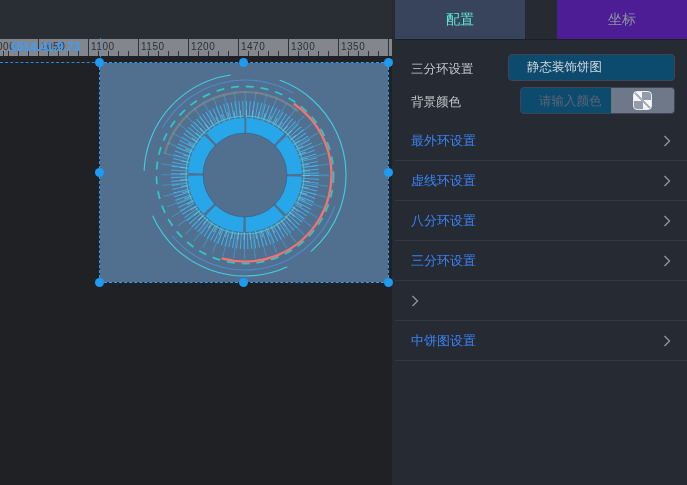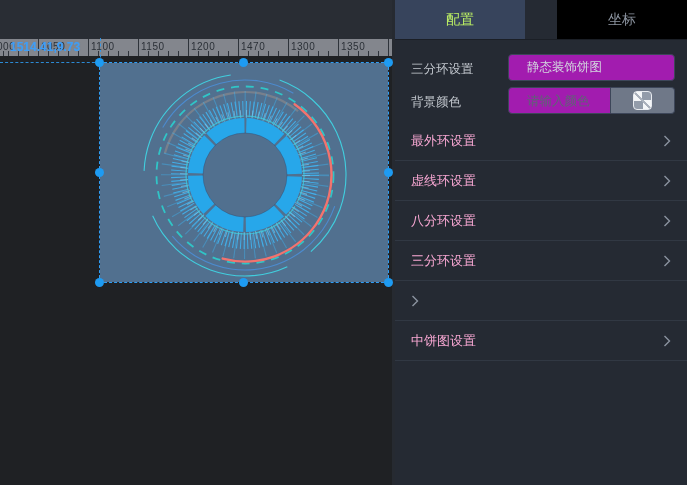--- a/index.html
+++ b/index.html
@@ -47,40 +47,40 @@
   .g-tick2{stroke:var(--c-tick);stroke-width:24;opacity:.45;}
   .g-tick3{stroke:#7fd0f5;stroke-width:8;opacity:.6;}
   .g-three{stroke:var(--c-cyan);stroke-width:1.2;opacity:.75;}
   .g-donut{stroke:var(--c-donut);stroke-width:15;}
   .g-hole{fill:rgba(25,33,52,.18);stroke:rgba(40,70,110,.35);stroke-width:1;}
 
   
   .panel{position:absolute;left:395px;top:0;width:292px;height:485px;background:#252a33;}
   .tabs{position:absolute;left:0;top:0;width:292px;height:40px;display:flex;border-bottom:1px solid #1b1f26;}
   .tab{flex:1;display:flex;align-items:center;justify-content:center;font-size:14px;cursor:pointer;}
-  .tab.active{background:#37445c;color:#bef264;}
-  .tab.inactive{background:#000000;color:#8d95a1;margin-left:32px;}
+  .tab.active{background:#37445c;color:#5eead4;}
+  .tab.inactive{background:#4c1d95;color:#8d95a1;margin-left:32px;}
 
   .field-label{position:absolute;left:16px;font-size:12.5px;color:#c2c7ce;}
-  .inp{position:absolute;left:113px;width:167px;height:27px;background:#a21caf;
+  .inp{position:absolute;left:113px;width:167px;height:27px;background:#0c4a6e;
     border:1px solid #3d4659;border-radius:4px;color:#d3d8df;font-size:12.5px;
     padding:0 8px 0 18px;outline:none;font-family:"Liberation Sans","DejaVu Sans",sans-serif;}
   .inp::placeholder{color:#5d6574;}
   .color-inp{width:103px;border-radius:4px 0 0 4px;}
   .color-btn{position:absolute;left:216px;width:64px;height:27px;background:#6f7888;
     border:1px solid #3d4659;border-left:none;border-radius:0 4px 4px 0;
     display:flex;align-items:center;justify-content:center;cursor:pointer;}
   .swatch{width:19px;height:19px;border:1px solid #e8ebf0;border-radius:4px;
     background-image:linear-gradient(45deg,transparent 46%,#aab1bc 46% 54%,transparent 54%),
       conic-gradient(#939caa 0 25%,#f4f6f8 0 50%,#939caa 0 75%,#f4f6f8 0);}
 
   .sections{position:absolute;left:0;top:121px;width:292px;}
   .section-row{height:40px;display:flex;align-items:center;justify-content:space-between;
     padding:0 16px;border-bottom:1px solid #313843;cursor:pointer;}
-  .section-row span.lbl{font-size:13px;color:#f9a8d4;}
+  .section-row span.lbl{font-size:13px;color:#3b82f6;}
   .chev{display:flex;align-items:center;}
 </style>
 </head>
 <body>
 
 <div class="app">
 
   <div class="canvas">
     <div class="canvas-topbar"></div>
 
@@ -138,21 +138,21 @@
   <div class="panel">
     <div class="tabs">
       <div class="tab active">配置</div>
       <div class="tab inactive">坐标</div>
     </div>
 
     <span class="field-label" style="top:61px">三分环设置</span>
     <input class="inp" style="top: 54px;" type="text" value="静态装饰饼图">
 
     <span class="field-label" style="top:94px">背景颜色</span>
-    <input class="inp color-inp" style="top: 87px;" type="text" placeholder="请输入颜色">
+    <input class="inp color-inp" style="top: 87px; margin-left: 12px;" type="text" placeholder="请输入颜色">
     <div class="color-btn" style="top:87px">
       <div class="swatch"></div>
     </div>
 
     <div class="sections">
       <div class="section-row">
         <span class="lbl">最外环设置</span>
         <span class="chev">
             <svg width="8" height="12" viewBox="0 0 8 12">
               <path d="M1.5 1 L6.5 6 L1.5 11" fill="none" stroke="#8b93a0" stroke-width="1.4"></path>

